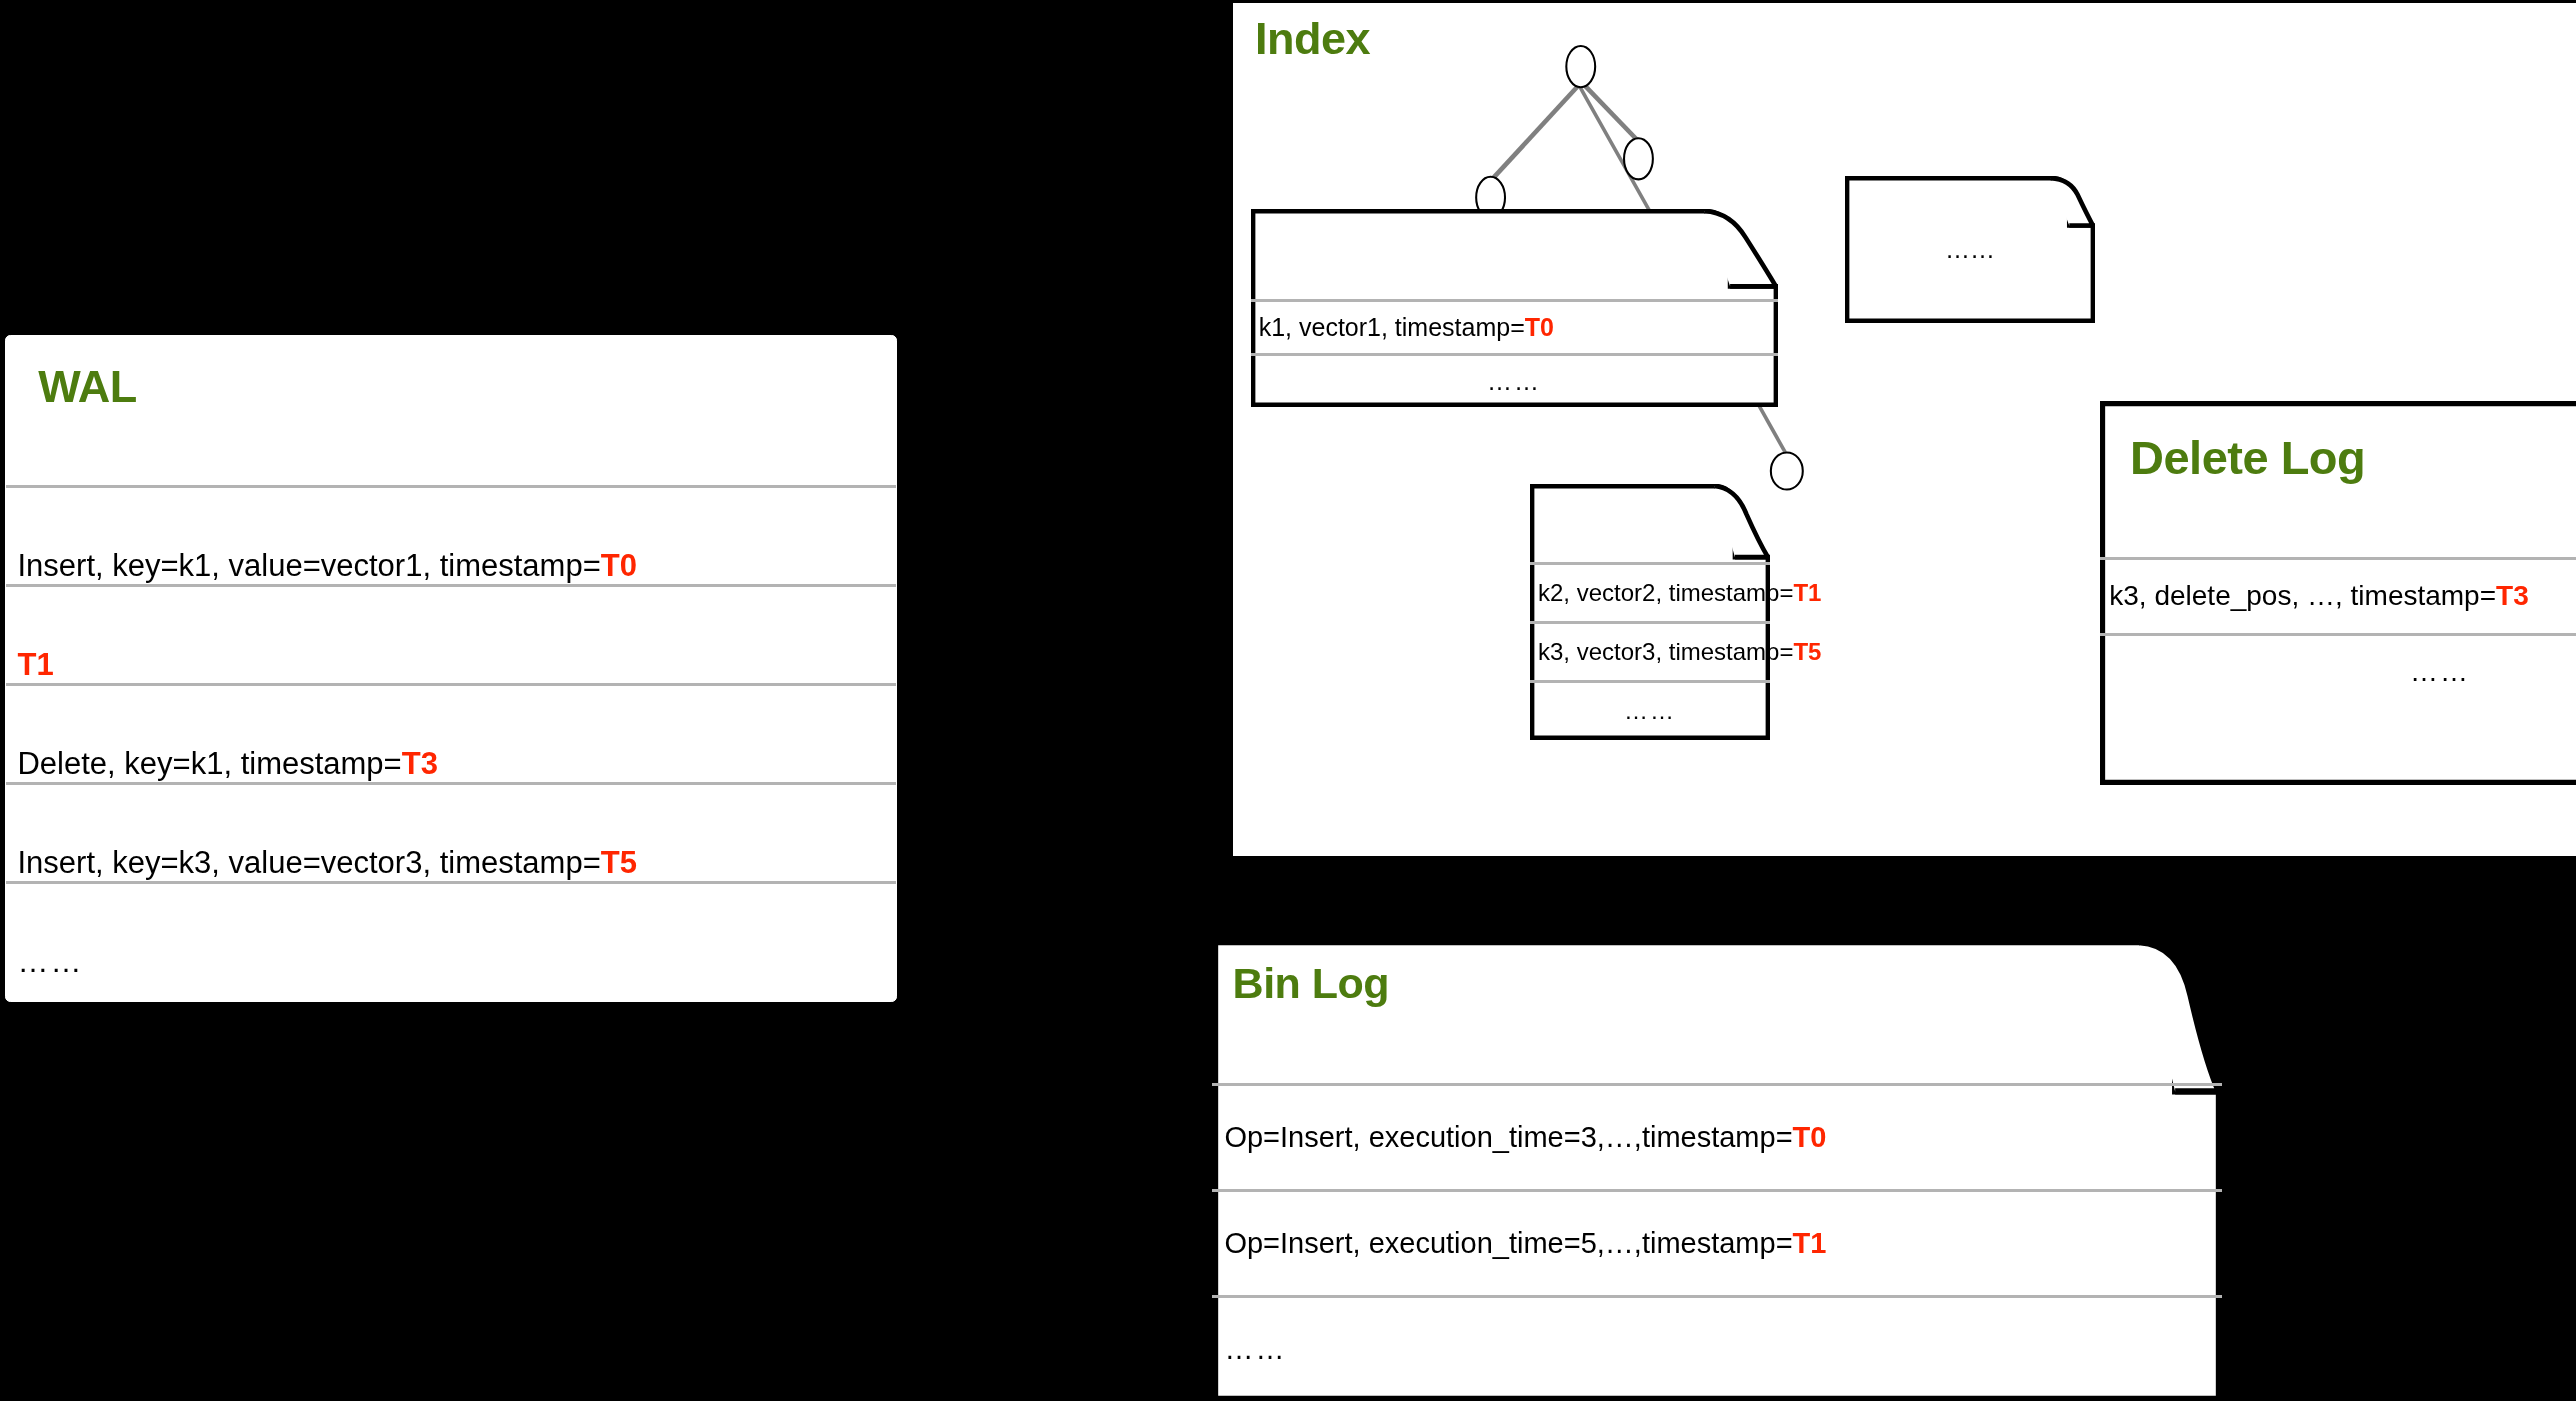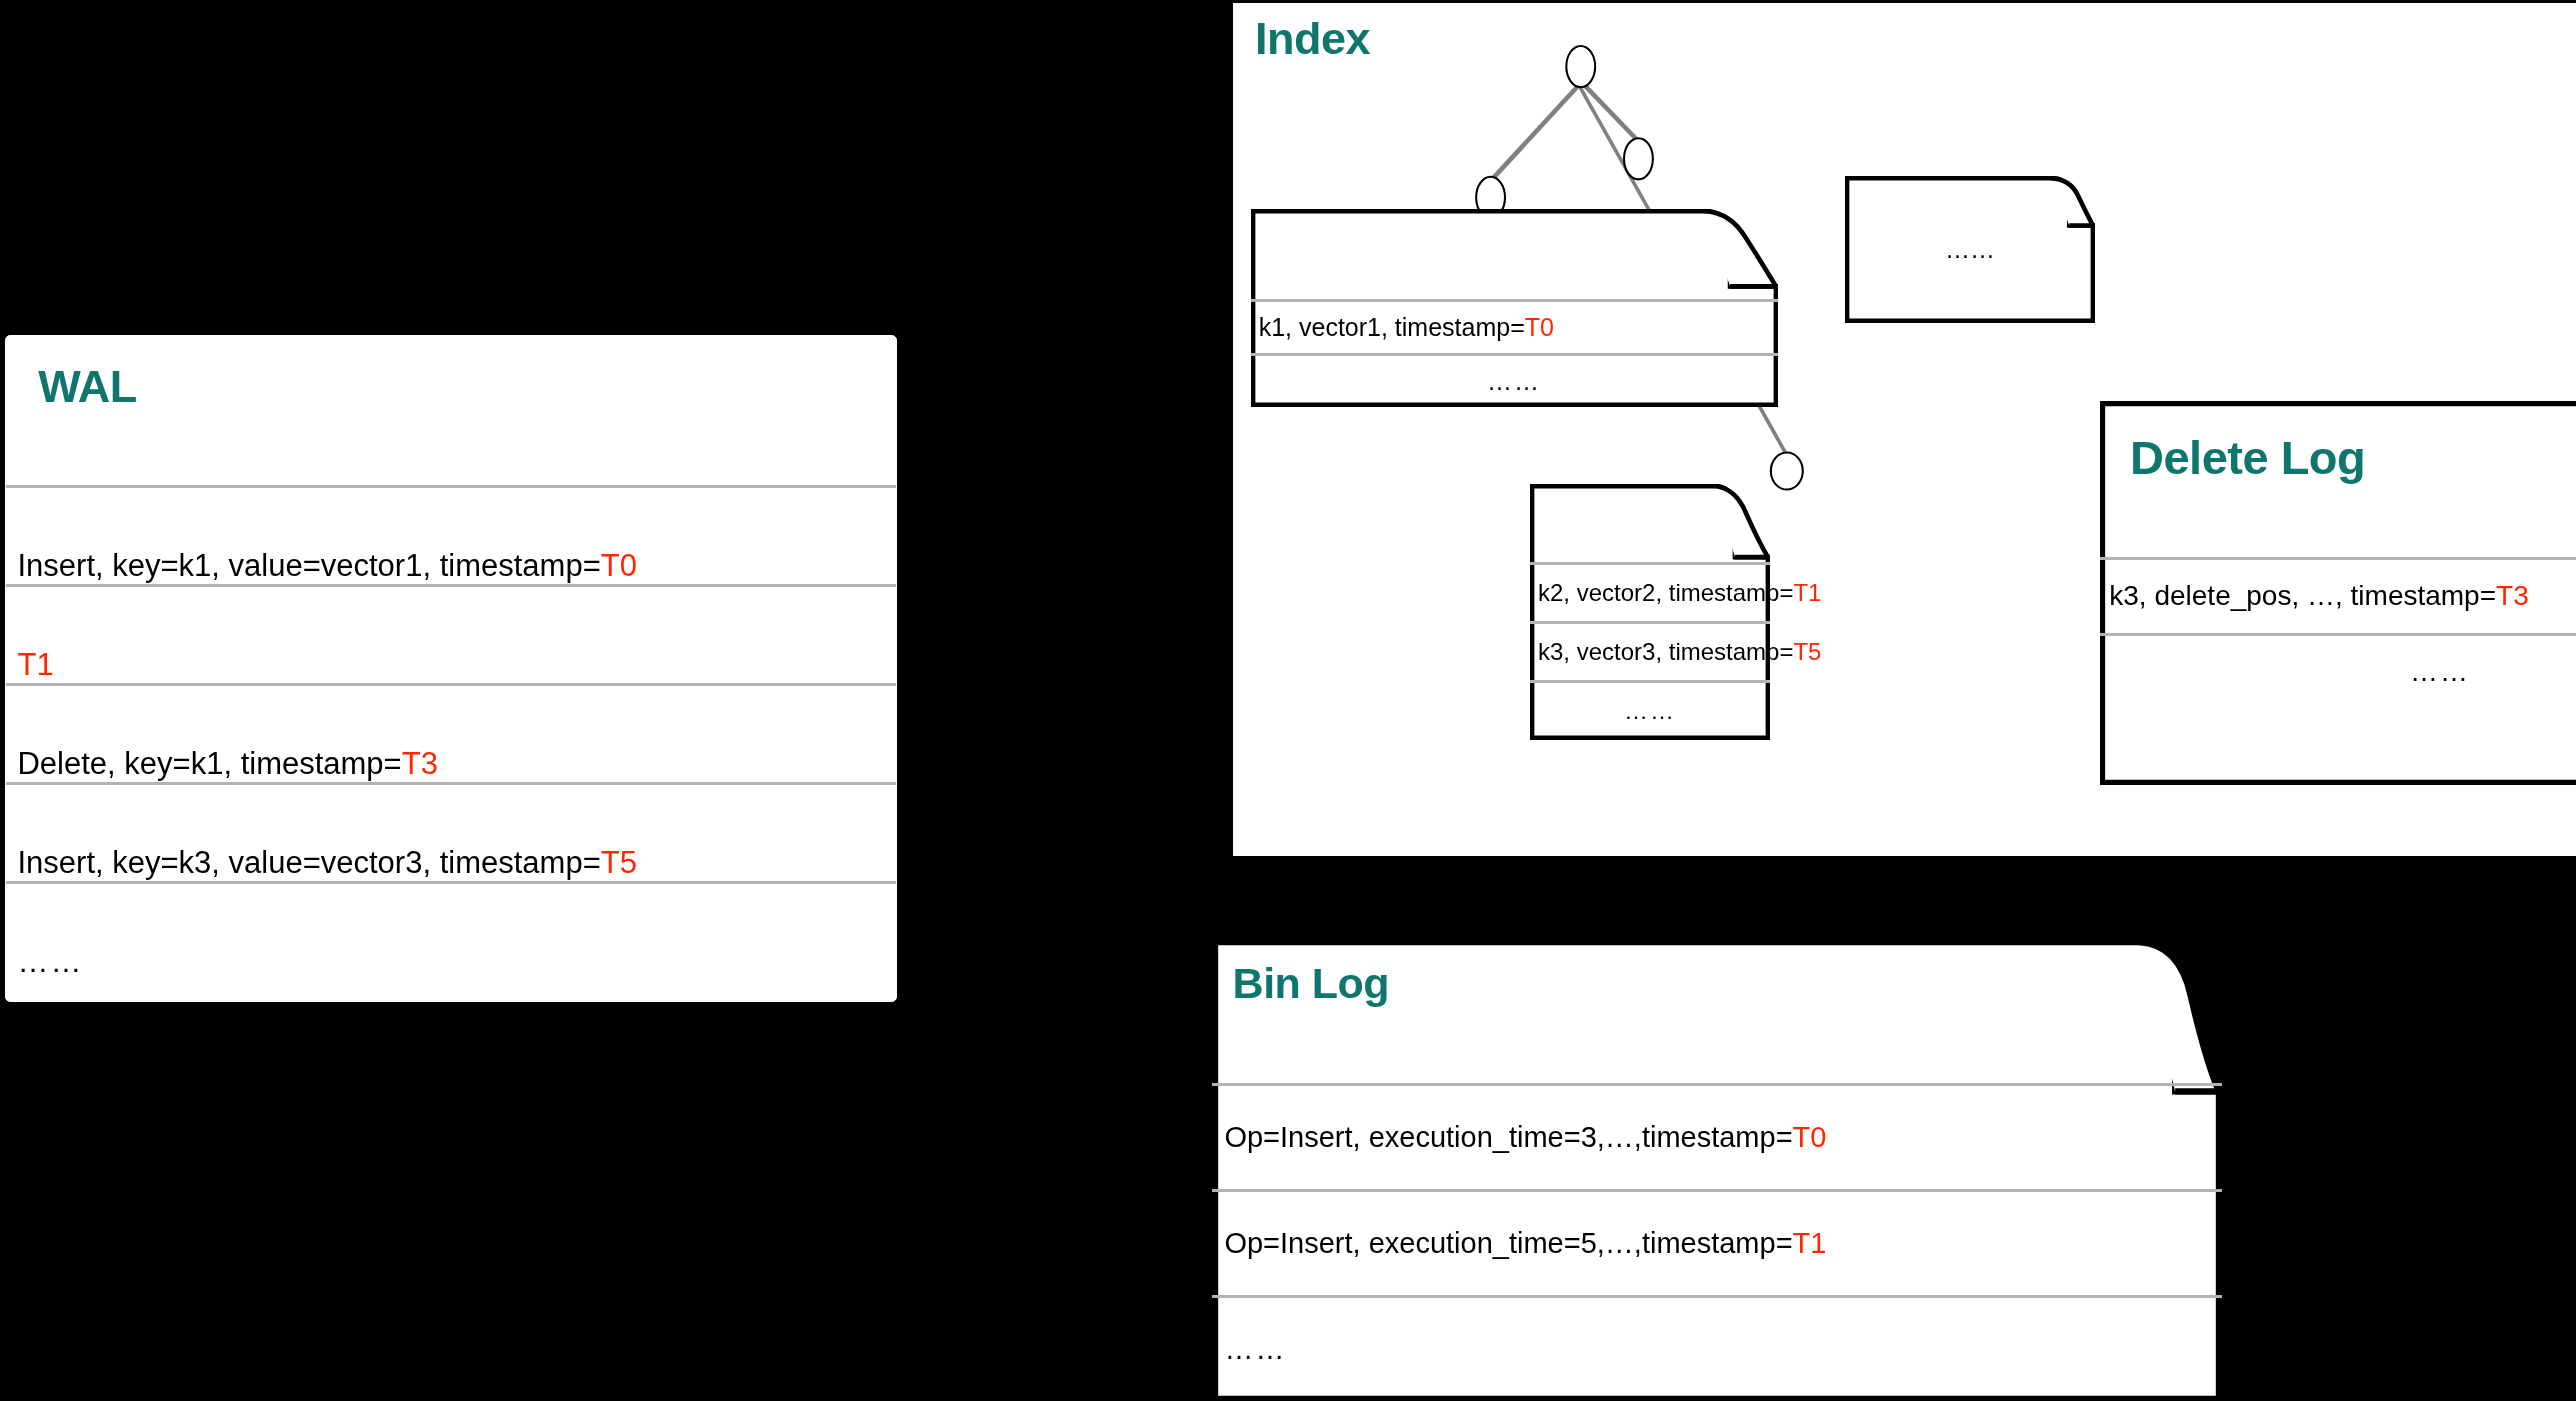--- a/index.html
+++ b/index.html
@@ -17,39 +17,39 @@
   }
   
   #wal{
     left:5.2px;top:335px;width:892px;height:667px;
     border-radius:5.2px;
     border:1.5px solid #fff;
   }
   .panel-title{
     position:absolute;
     font-weight:bold;
-    color:#0f766e;
+    color:#4d7c0f;
     letter-spacing:-0.5px;
     white-space:nowrap;
     font-stretch:condensed;
   }
   #wal-title{left:32px;top:25px;font-size:45px;}
   .rowlist{position:absolute;left:0;right:0;}
   .row{
     position:relative;
     box-sizing:border-box;
     border-top:3.1px solid #b3b3b3;
     display:flex;
     align-items:center;
     color:#000;
     white-space:nowrap;
   }
   .row.center{justify-content:center;}
   .row .txt{display:inline-block;}
-  .ts{color:#ff2600;font-weight:normal;}
+  .ts{color:#ff2600;font-weight:bold;}
   .dots{letter-spacing:2.1px;}
 
   #wal .rowlist{top:149px;}
   #wal .row{height:99px;padding-left:11.3px;font-size:31px;align-items:flex-end;}
 
   
   #index{
     left:1233px;top:2.6px;width:1578px;height:853px;
   }
   #index-title{left:22px;top:10.3px;font-size:45px;}

